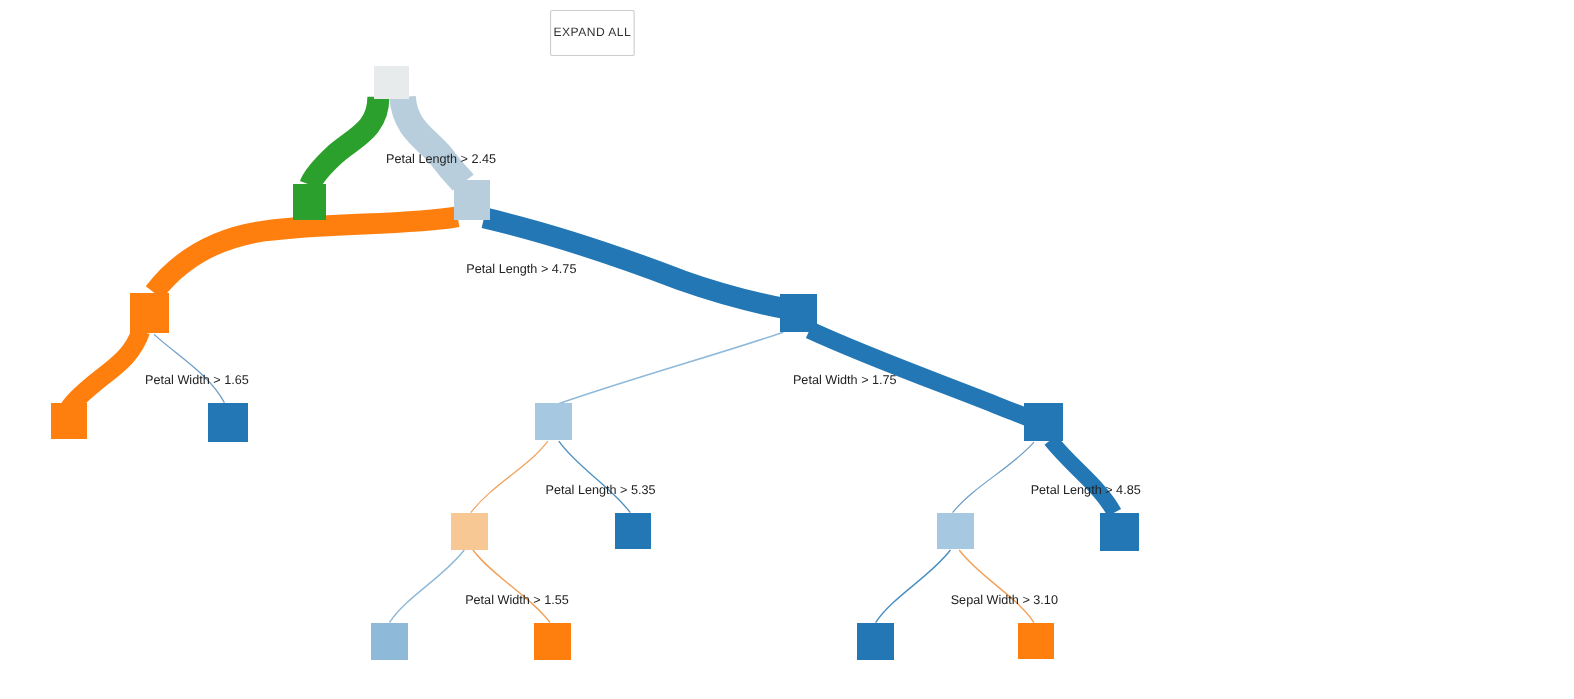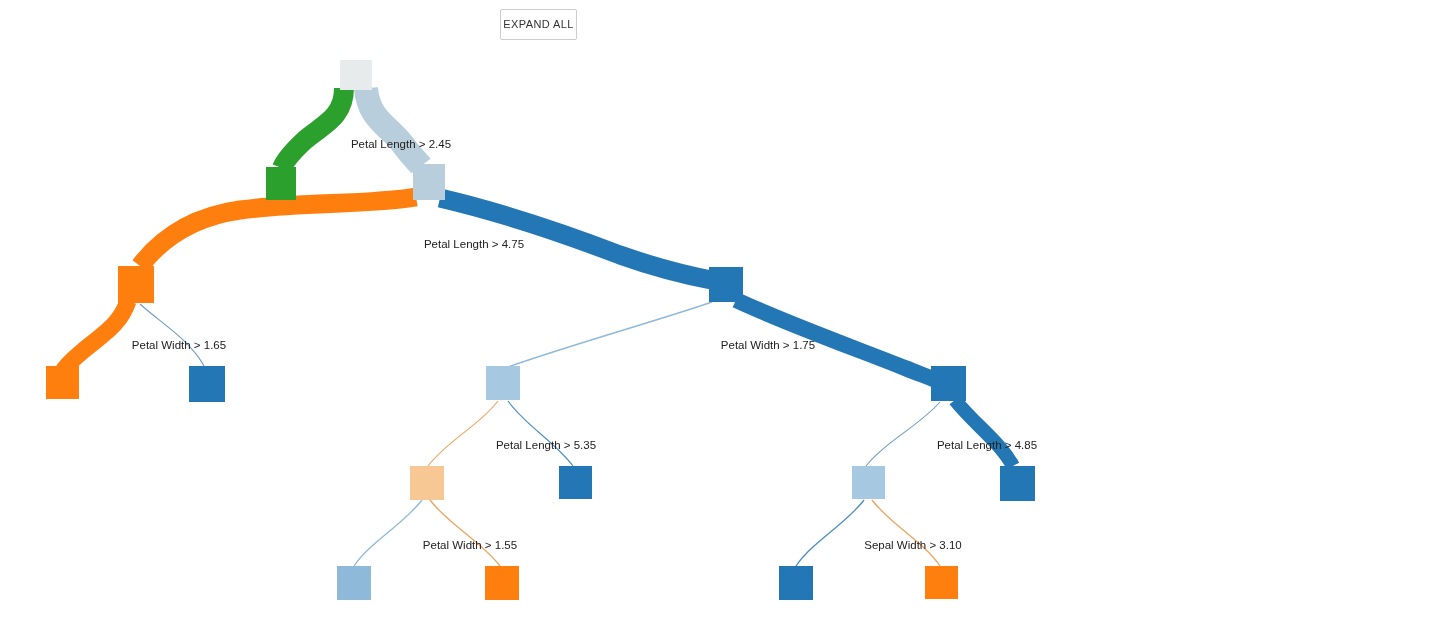--- a/index.html
+++ b/index.html
@@ -15,21 +15,21 @@
     font-family: "Liberation Sans", sans-serif;
     color: #333333;
   }
 
   
   #expand-all-button {
     position: absolute;
     left: 500px;
     top: 9px;
     width: 77px;
-    height: 31px;
+    height: 42px;
     background: #ffffff;
     border: 1px solid #cccccc;
     border-radius: 2px;
     font-family: "Liberation Sans", sans-serif;
     font-size: 11px;
     letter-spacing: 0.4px;
     color: #333333;
     cursor: pointer;
     padding: 0;
     line-height: 23px;

